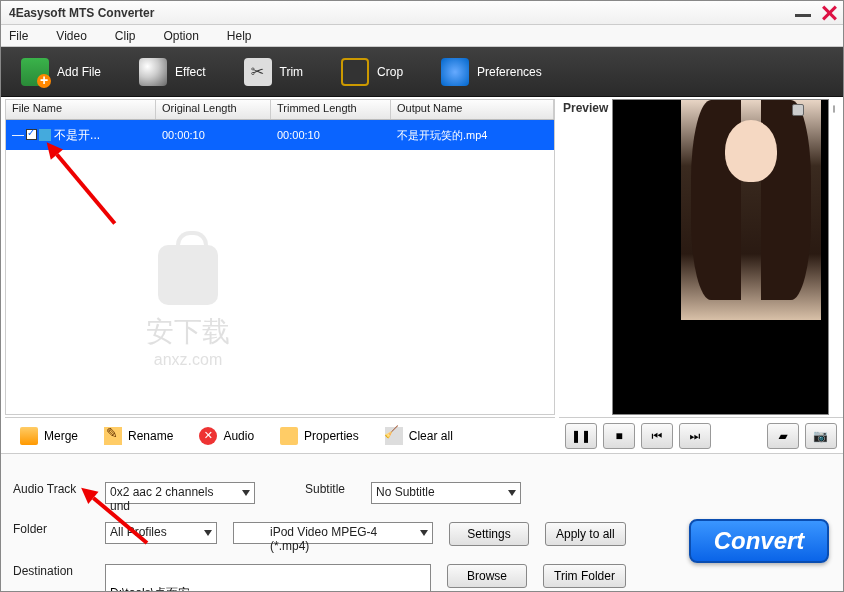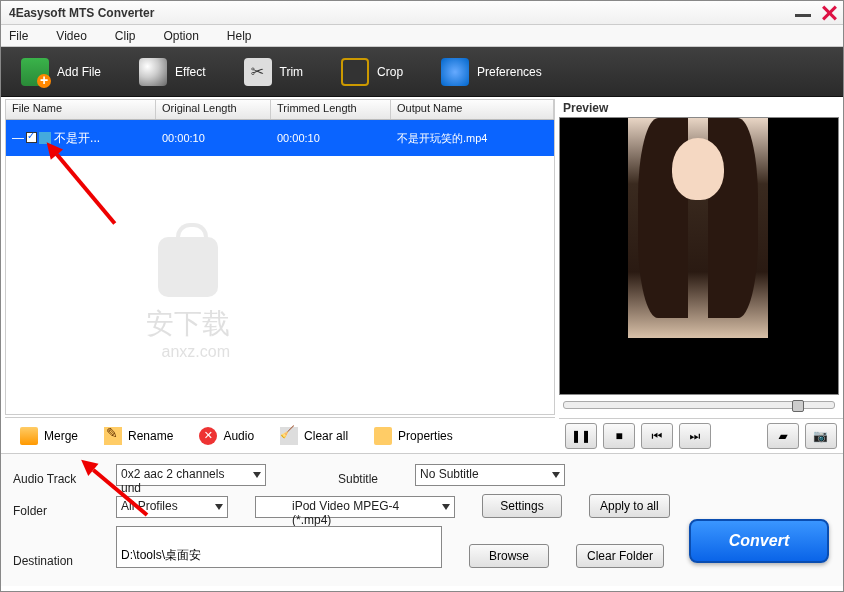--- a/index.html
+++ b/index.html
@@ -30,42 +30,42 @@
 .ic-trim::before { content:"✂"; color:#333; }
 .ic-crop { background: #333; border: 2px solid #c90; }
 .ic-pref { background: radial-gradient(circle,#6af,#06c); }
 
 
 .main { display: flex; height: 320px; background: #fff; }
 .left-pane { flex: 1; border: 1px solid #ccc; margin: 2px 4px 2px 4px; background: #fff; position: relative; }
 .table-header { height: 20px; background: linear-gradient(#fdfdfd,#e8e8e8); border-bottom: 1px solid #bbb; display: flex; }
 .th { border-right: 1px solid #ccc; padding: 2px 6px; color: #222; font-size: 11px; white-space: nowrap; overflow: hidden; }
 .col-fn { width: 150px; } .col-ol { width: 115px; } .col-tl { width: 120px; } .col-on { flex: 1; }
-.table-row { height: 36px; background: #0a64ff; color: #fff; display: flex; align-items: center; }
+.table-row { height: 30px; background: #0a64ff; color: #fff; display: flex; align-items: center; }
 .td { padding: 0 6px; font-size: 11px; white-space: nowrap; overflow: hidden; }
 .row-icons { display: inline-flex; align-items: center; gap: 2px; }
 .chk { width: 11px; height: 11px; background: #fff; border: 1px solid #333; display: inline-block; position: relative; }
 .chk::after { content:"✓"; color:#0a64ff; font-size:10px; position:absolute; top:-3px; left:0; }
 .vthumb { width: 12px; height: 12px; background: #4ad; display: inline-block; }
 
-.watermark { position: absolute; top: 137px; left: 140px; color: #ccc; opacity: 0.6; text-align: right; pointer-events: none; }
+.watermark { position: absolute; top: 145px; left: 140px; color: #ccc; opacity: 0.6; text-align: center; pointer-events: none; }
 .watermark .lock { width: 60px; height: 60px; background: #ddd; border-radius: 10px; margin: 0 auto 8px; position: relative; }
 .watermark .lock::before { content:""; position:absolute; top:-14px; left:18px; width:24px; height:24px; border:4px solid #ddd; border-bottom:none; border-radius:14px 14px 0 0; }
 .watermark .wtxt1 { font-size: 28px; color: #ccc; }
 .watermark .wtxt2 { font-size: 16px; color: #ccc; }
 
 
 .arrow { position: absolute; pointer-events: none; }
 .arrow1 { top: 28px; left: 72px; transform: rotate(-40deg); }
 .arrow2 { top: -52px; left: 98px; transform: rotate(-50deg); }
 .arrow-line { width: 4px; height: 90px; background: #e00; }
 .arrow-head { width: 0; height: 0; border-left: 8px solid transparent; border-right: 8px solid transparent; border-bottom: 16px solid #e00; margin-left: -6px; }
 
 
-.preview-pane { width: 280px; margin: 2px 4px 2px 0; display: flex; flex-direction: column; }
+.preview-pane { width: 280px; margin: 2px 4px 2px 0; display: flex; flex-direction: row; }
 .preview-label { font-size: 12px; font-weight: bold; color: #333; padding: 2px 4px; }
 .preview-box { flex: 1; background: #000; border: 1px solid #888; position: relative; overflow: hidden; }
 .preview-img { position: absolute; left: 68px; top: 0; width: 140px; height: 220px; background: linear-gradient(180deg,#e8d5c5 0%,#3a2a1f 30%,#2a1a12 70%,#d8c0a8 100%); }
 .face { position: absolute; top: 20px; left: 44px; width: 52px; height: 62px; background: #f5d8c2; border-radius: 50% 50% 45% 45%; }
 .hair-l { position: absolute; top: 0; left: 10px; width: 50px; height: 200px; background: #2a1810; border-radius: 40% 0 0 40%; }
 .hair-r { position: absolute; top: 0; right: 10px; width: 50px; height: 200px; background: #2a1810; border-radius: 0 40% 40% 0; }
 .slider { height: 8px; margin: 6px 4px; background: #eee; border: 1px solid #aaa; border-radius: 3px; position: relative; }
 .slider::after { content:""; position:absolute; right:30px; top:-2px; width:10px; height:10px; background:#ccc; border:1px solid #666; border-radius:2px; }
 
 
@@ -81,27 +81,27 @@
 .ic-clear::after { content:"🧹"; font-size:12px; position:absolute; top:-2px; }
 .ic-props { background: #fc6; border-radius:2px; }
 
 
 .play-controls { display: flex; align-items: center; gap: 6px; padding: 4px 6px; }
 .pc-btn { width: 32px; height: 26px; background: linear-gradient(#fafafa,#ddd); border: 1px solid #999; border-radius: 3px; display: flex; align-items: center; justify-content: center; cursor: pointer; }
 .pc-spacer { flex: 1; }
 
 
 .bottom-form { border-top: 1px solid #ccc; padding: 10px 12px 10px 12px; background: #fafafa; }
-.form-row { display: flex; align-items: flex-end; gap: 27px; margin-bottom: 8px; position: relative; }
+.form-row { display: flex; align-items: flex-start; gap: 16px; margin-bottom: 8px; position: relative; margin-top: 18px; }
 .form-label { width: 76px; color: #222; }
 .dd { height: 22px; background: #fff; border: 1px solid #888; padding: 2px 18px 2px 4px; position: relative; color: #222; }
 .dd::after { content:""; position:absolute; right:4px; top:7px; width:0; height:0; border-left:4px solid transparent; border-right:4px solid transparent; border-top:6px solid #333; }
 .txt-input { height: 22px; background: #fff; border: 1px solid #888; padding: 20px 4px; }
 .std-btn { height: 24px; padding: 0 10px; background: linear-gradient(#fafafa,#e0e0e0); border: 1px solid #888; border-radius: 3px; cursor: pointer; min-width: 80px; text-align: center; line-height: 22px; }
-.convert-btn { position: absolute; right: 14px; bottom: 28px; width: 140px; height: 44px; background: linear-gradient(#3a96ff,#0a64e8); border: 2px solid #0a4db0; border-radius: 8px; color: #fff; font-size: 16px; font-weight: bold; font-style: italic; display: flex; align-items: center; justify-content: center; cursor: pointer; box-shadow: 0 2px 4px rgba(0,0,0,0.3); }
+.convert-btn { position: absolute; right: 14px; bottom: 28px; width: 140px; height: 44px; background: linear-gradient(#3a96ff,#0a64e8); border: 2px solid #0a4db0; border-radius: 8px; color: #fff; font-size: 24px; font-weight: bold; font-style: italic; display: flex; align-items: center; justify-content: center; cursor: pointer; box-shadow: 0 2px 4px rgba(0,0,0,0.3); }
 </style>
 </head>
 <body>
 
 <div class="titlebar">
   <span class="title">4Easysoft MTS Converter</span>
   <div class="win-controls">
     <div class="win-min"></div>
     <div class="win-close"></div>
   </div>
@@ -174,41 +174,41 @@
       <div class="preview-img">
         <div class="hair-l"></div>
           <div class="hair-r"></div>
           <div class="face"></div>
       </div>
     </div>
     <div class="slider"></div>
   </div>
 </div>
 
-<div style="display:flex;align-items:flex-end;">
+<div style="display:flex;">
   <div class="list-actions" style="flex:1; margin:0 4px;">
     <div class="act-btn">
         <span class="act-ic ic-merge"></span>
         <span>Merge</span>
       </div>
     <div class="act-btn">
         <span class="act-ic ic-rename"></span>
         <span>Rename</span>
       </div>
     <div class="act-btn">
         <span class="act-ic ic-remove"></span>
         <span>Audio</span>
       </div>
     <div class="act-btn">
+        <span class="act-ic ic-props"></span>
+        <span>Properties</span>
+      </div>
+    <div class="act-btn">
         <span class="act-ic ic-clear"></span>
         <span>Clear all</span>
-      </div>
-    <div class="act-btn">
-        <span class="act-ic ic-props"></span>
-        <span>Properties</span>
       </div>
   </div>
   <div class="play-controls" style="width:284px; border-top:1px solid #ccc;">
     <div class="pc-btn">❚❚</div>
     <div class="pc-btn">■</div>
     <div class="pc-btn">⏮</div>
     <div class="pc-btn">⏭</div>
     <div class="pc-spacer"></div>
     <div class="pc-btn">▰</div>
     <div class="pc-btn">📷</div>
@@ -231,16 +231,16 @@
     <div class="std-btn">Apply to all</div>
     <div class="arrow arrow2">
       <div class="arrow-head"></div>
         <div class="arrow-line" style="height:70px;"></div>
     </div>
   </div>
   <div class="form-row">
     <span class="form-label">Destination</span>
     <div class="txt-input" style="width:326px;">D:\tools\桌面安</div>
     <div class="std-btn">Browse</div>
-    <div class="std-btn">Clear Folder</div>
+    <div class="std-btn">Trim Folder</div>
   </div>
   <div class="convert-btn">Convert</div>
 </div>
 
 </body></html>

